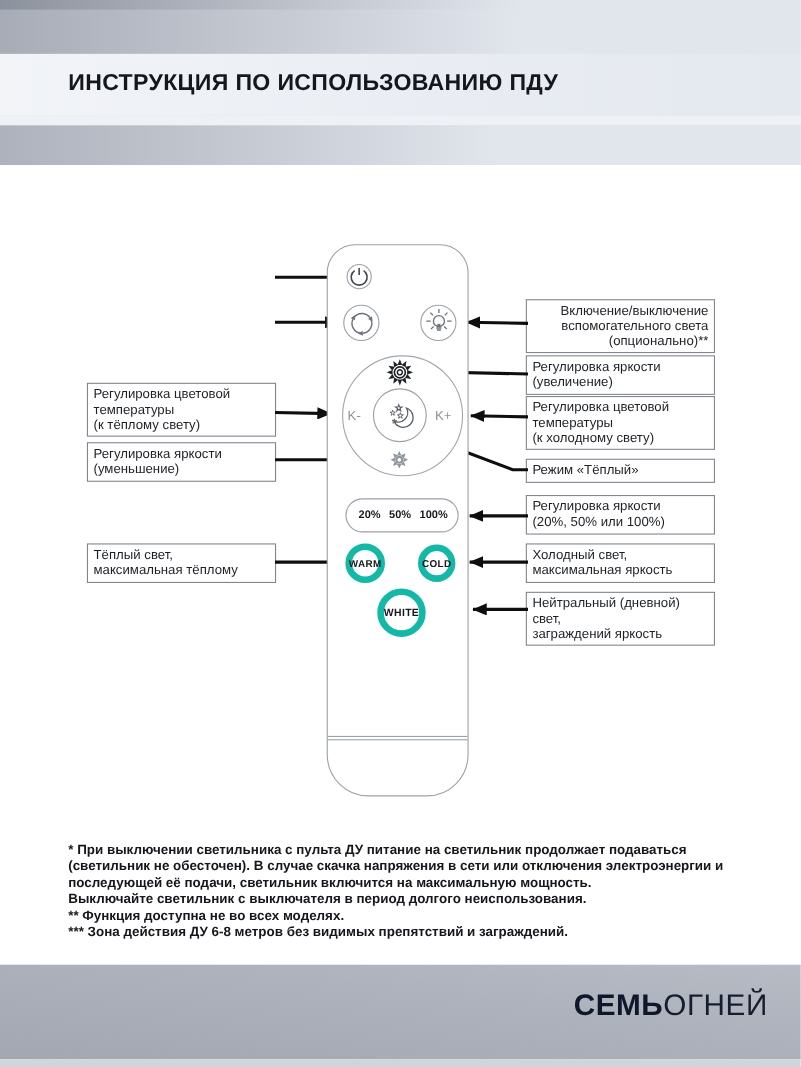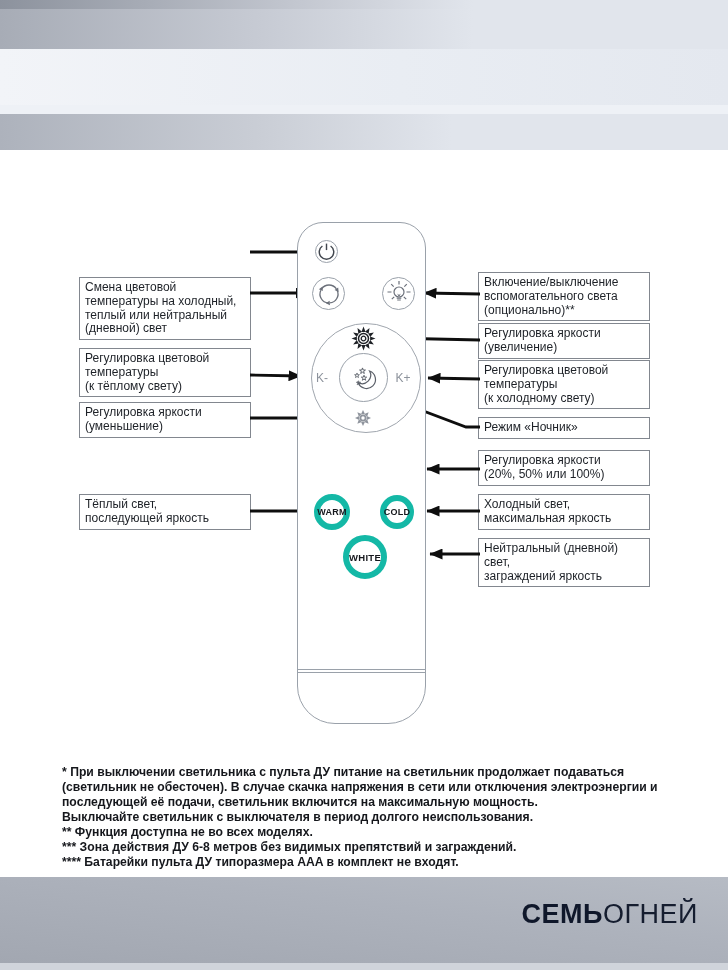--- a/index.html
+++ b/index.html
@@ -26,21 +26,21 @@
   .ftr-edge{position:absolute;left:0;top:963px;width:728px;height:7px;background:#d0d4db;}
   .logo{position:absolute;right:30px;top:899px;font-size:27px;color:#0f172a;letter-spacing:.5px;}
   .logo .b{font-weight:700;}
   .logo .l{font-weight:400;opacity:.96;}
   
   .callout{position:absolute;background:#fff;border:1px solid #82878f;
     padding:3px 5px;font-size:12px;line-height:13.8px;white-space:pre-line;}
   .cl{left:79px;width:160px;}
   .cr{left:478px;width:160px;}
   .lb1{top:237px;} .lb2{top:277px;} .lb3{top:348px;} .lb4{top:402px;} .lb5{top:494px;}
-  .rb1{top:272px;} .rb2{top:323px;} .rb3{top:360px;} .rb4{top:417px;}
+  .rb1{top:272px;text-align:right;} .rb2{top:323px;} .rb3{top:360px;} .rb4{top:417px;}
   .rb5{top:450px;} .rb6{top:494px;} .rb7{top:538px;}
   
   .arrows{position:absolute;left:0;top:0;pointer-events:none;}
   .ar{stroke:#0e0e0e;stroke-width:2.8;fill:none;}
   
   .remote{position:absolute;left:297px;top:222px;width:127px;height:500px;
     background:#fff;border:1.2px solid #9aa1aa;border-radius:26px 26px 38px 38px;}
   .rbtn{position:absolute;border:1px solid #9aa1aa;border-radius:50%;background:#fff;
     display:flex;align-items:center;justify-content:center;box-sizing:border-box;}
   .btn-power{left:17px;top:17px;width:23px;height:23px;}
@@ -76,42 +76,39 @@
 <body>
 
 <div class="page">
 
   <div class="hdr-bg"></div>
   <div class="band-top"></div>
   <div class="band-a"></div>
   <div class="title-strip"></div>
   <div class="strip-gap"></div>
   <div class="band-c"></div>
-
-  <div class="callout cl lb2">Смена цветовой
-температуры на холодный,
-теплый или нейтральный
-(дневной) свет</div>
+  <div class="page-title">ИНСТРУКЦИЯ ПО ИСПОЛЬЗОВАНИЮ ПДУ</div>
+
   <div class="callout cl lb3">Регулировка цветовой
 температуры
 (к тёплому свету)</div>
   <div class="callout cl lb4">Регулировка яркости
 (уменьшение)</div>
   <div class="callout cl lb5">Тёплый свет,
-последующей яркость</div>
+максимальная тёплому</div>
 
   <div class="callout cr rb1">Включение/выключение
 вспомогательного света
 (опционально)**</div>
   <div class="callout cr rb2">Регулировка яркости
 (увеличение)</div>
   <div class="callout cr rb3">Регулировка цветовой
 температуры
 (к холодному свету)</div>
-  <div class="callout cr rb4">Режим «Ночник»</div>
+  <div class="callout cr rb4">Режим «Тёплый»</div>
   <div class="callout cr rb5">Регулировка яркости
 (20%, 50% или 100%)</div>
   <div class="callout cr rb6">Холодный свет,
 максимальная яркость</div>
   <div class="callout cr rb7">Нейтральный (дневной) свет,
 заграждений яркость</div>
 
   <svg class="arrows" width="728" height="970" viewBox="0 0 728 970">
     <defs>
       <marker id="ah" markerUnits="userSpaceOnUse" markerWidth="14" markerHeight="11" refX="12.5" refY="5.5" orient="auto">
@@ -205,36 +202,40 @@
         <use href="#dray" transform="rotate(135)"></use>
           <use href="#dray" transform="rotate(180)"></use>
         <use href="#dray" transform="rotate(225)"></use>
           <use href="#dray" transform="rotate(270)"></use>
         <use href="#dray" transform="rotate(315)"></use>
       </g>
       <circle r="3.6" fill="#8f949d"></circle>
       <circle r="1.7" fill="#fff"></circle>
     </svg>
 
+    <div class="pill">
+      <span>20%</span>
+      <span>50%</span>
+      <span>100%</span>
+    </div>
 
     <div class="round-txt btn-warm">WARM</div>
     <div class="round-txt btn-cold">COLD</div>
     <div class="round-txt btn-white">WHITE</div>
 
     <div class="batt-line"></div>
   </div>
 
   <div class="footnotes">
     <p>* При выключении светильника с пульта ДУ питание на светильник продолжает подаваться
 (светильник не обесточен). В случае скачка напряжения в сети или отключения электроэнергии и
 последующей её подачи, светильник включится на максимальную мощность.
 Выключайте светильник с выключателя в период долгого неиспользования.</p>
     <p>** Функция доступна не во всех моделях.</p>
     <p>*** Зона действия ДУ 6-8 метров без видимых препятствий и заграждений.</p>
-    <p>**** Батарейки пульта ДУ типоразмера AAA в комплект не входят.</p>
   </div>
 
   <div class="ftr-band"></div>
   <div class="ftr-edge"></div>
   <div class="logo">
     <span class="b">СЕМЬ</span><span class="l">ОГНЕЙ</span>
   </div>
 
 </div>
 

